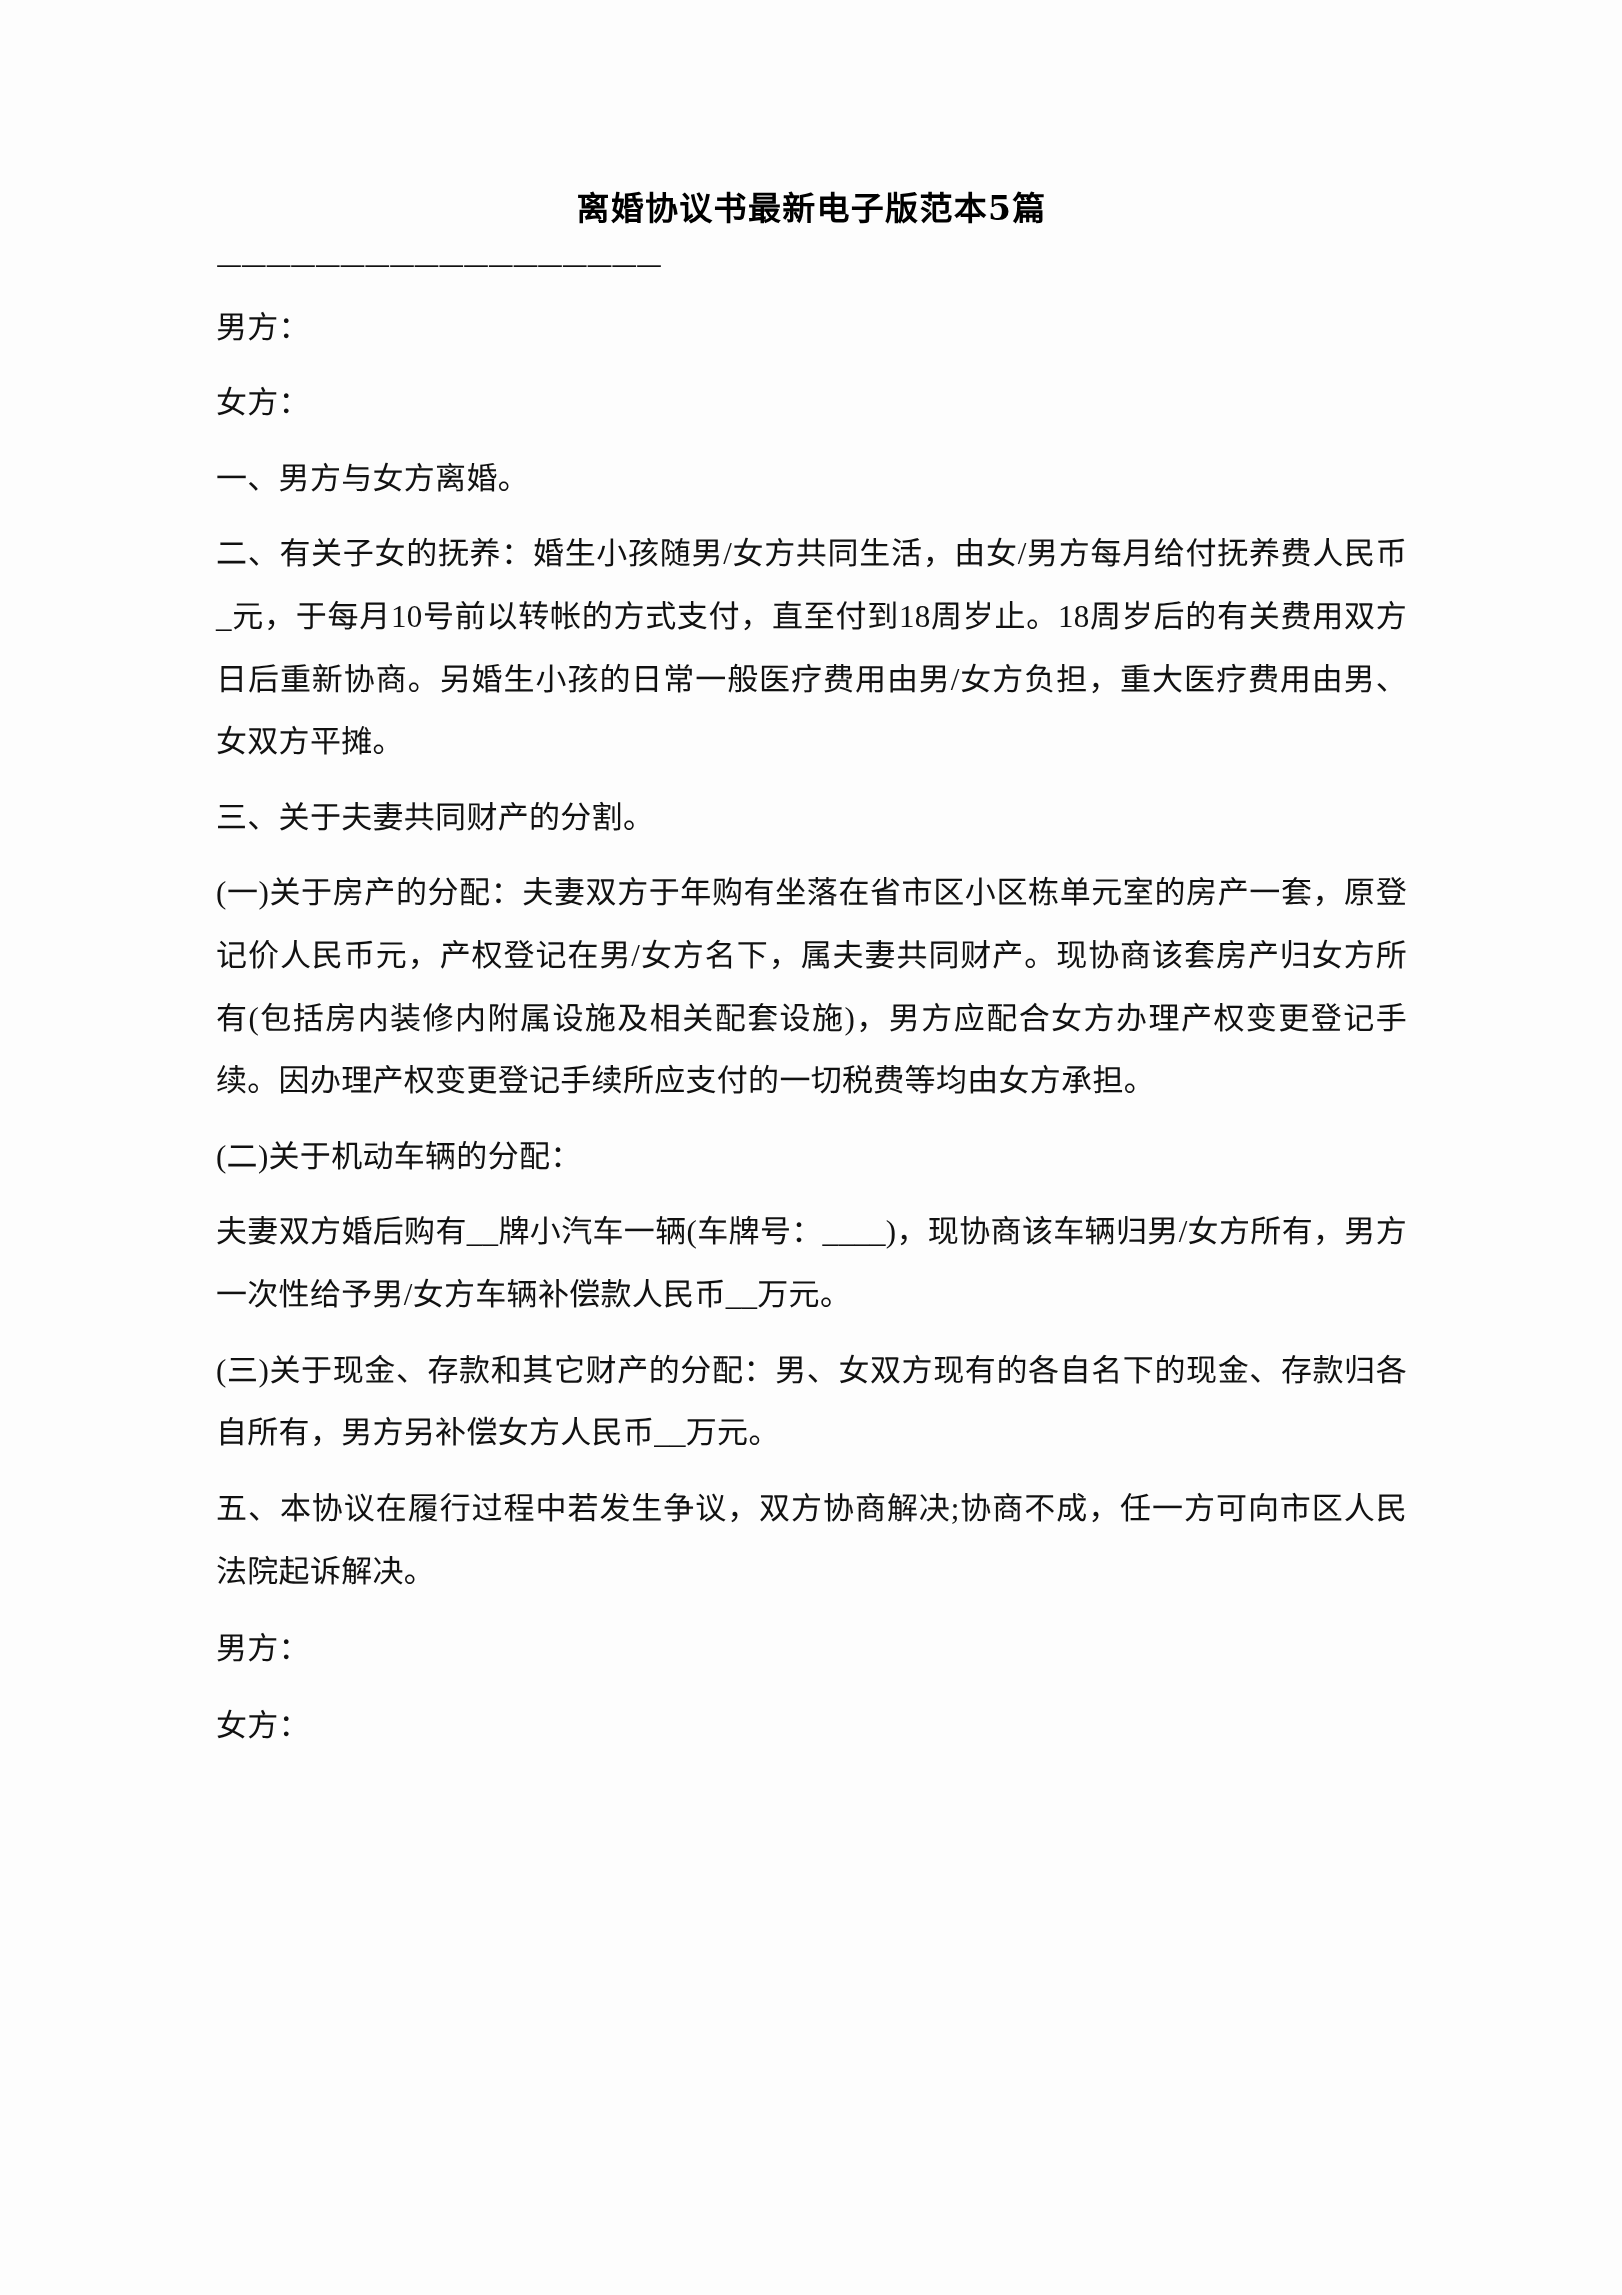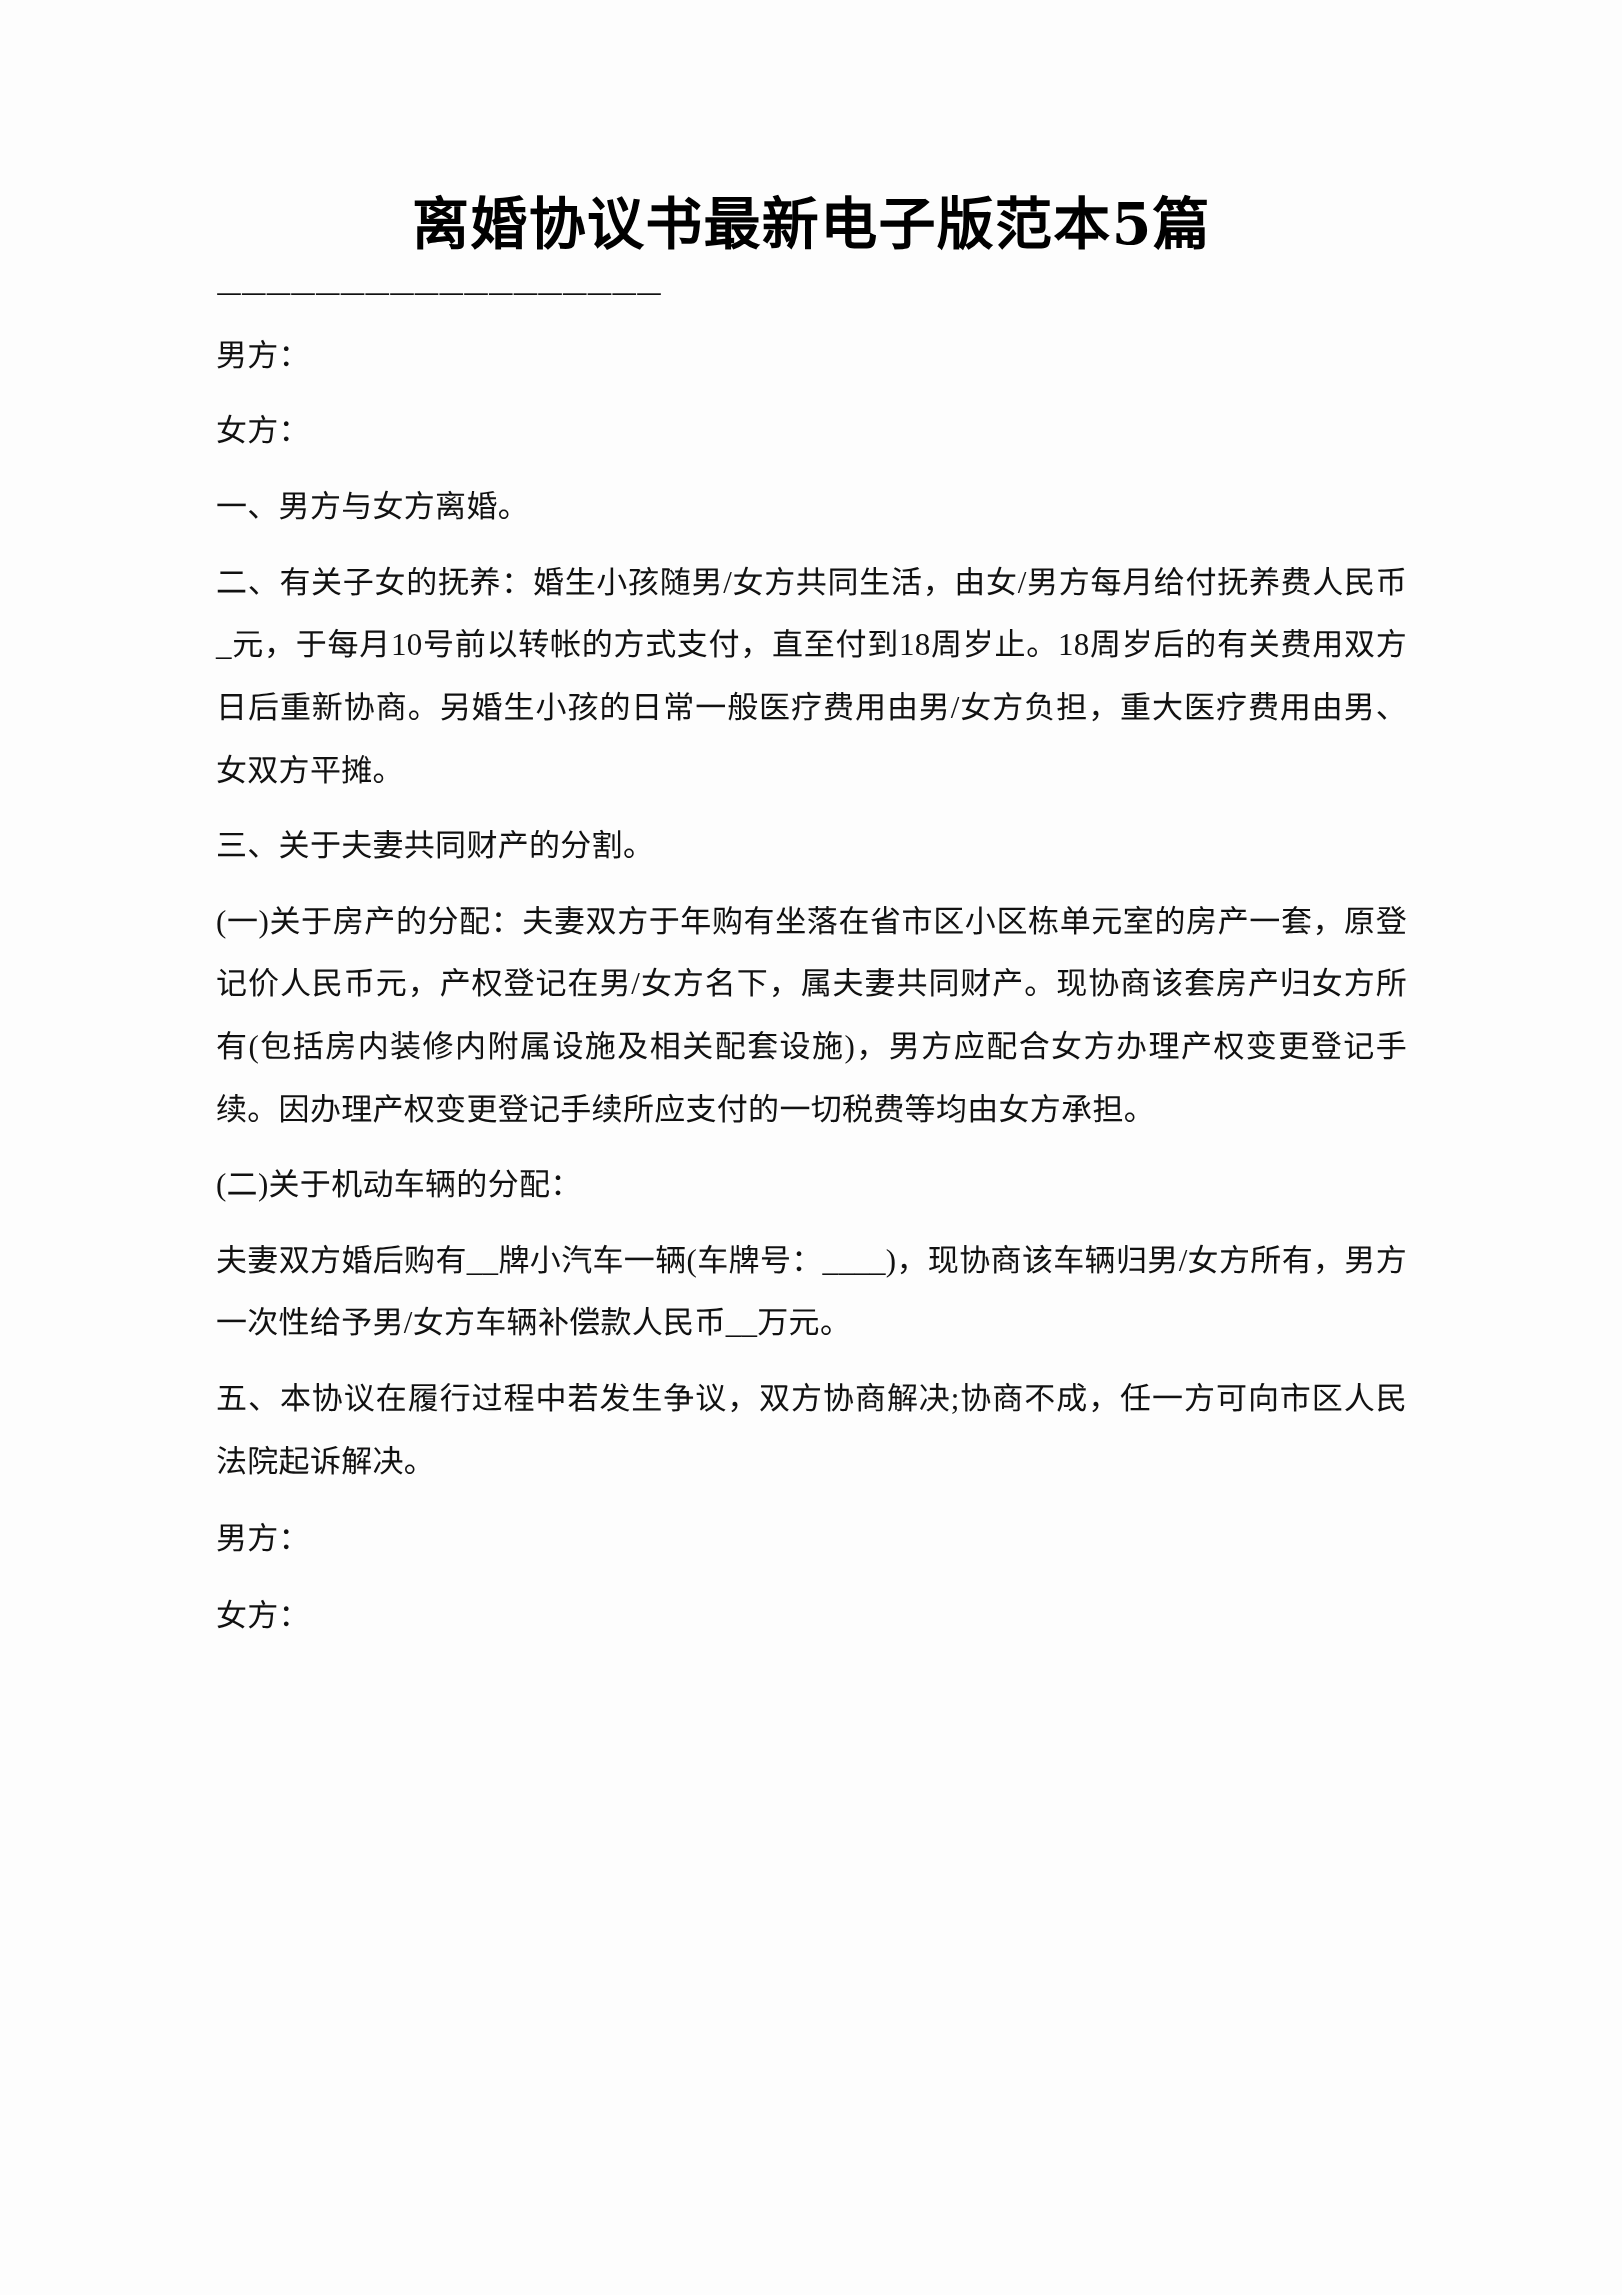--- a/index.html
+++ b/index.html
@@ -19,21 +19,21 @@
     font-family: "DejaVu Serif", "Liberation Serif", serif;
     color: #101010;
     overflow: hidden;
   }
 
   .doc-title {
     margin: 92px 0 0 0;
     text-align: center;
     font-family: "DejaVu Serif", "Liberation Serif", serif;
     font-weight: 700;
-    font-size: 57px;
+    font-size: 33px;
     line-height: 1.18;
     letter-spacing: 1.3px;
     color: #000000;
   }
 
   .rule-row {
     margin: 22px 0 0 0;
     font-size: 26px;
     line-height: 1.0;
     letter-spacing: -1.3px;
@@ -97,20 +97,21 @@
     <p class="para">二、有关子女的抚养：婚生小孩随男/女方共同生活，由女/男方每月给付抚养费人民币_元，于每月10号前以转帐的方式支付，直至付到18周岁止。18周岁后的有关费用双方日后重新协商。另婚生小孩的日常一般医疗费用由男/女方负担，重大医疗费用由男、女双方平摊。</p>
 
     <p class="para short">三、关于夫妻共同财产的分割。</p>
 
     <p class="para">(一)关于房产的分配：夫妻双方于年购有坐落在省市区小区栋单元室的房产一套，原登记价人民币元，产权登记在男/女方名下，属夫妻共同财产。现协商该套房产归女方所有(包括房内装修内附属设施及相关配套设施)，男方应配合女方办理产权变更登记手续。因办理产权变更登记手续所应支付的一切税费等均由女方承担。</p>
 
     <p class="para short">(二)关于机动车辆的分配：</p>
 
     <p class="para">夫妻双方婚后购有__牌小汽车一辆(车牌号：____)，现协商该车辆归男/女方所有，男方一次性给予男/女方车辆补偿款人民币__万元。</p>
 
+    <p class="para">(三)关于现金、存款和其它财产的分配：男、女双方现有的各自名下的现金、存款归各自所有，男方另补偿女方人民币__万元。</p>
 
 
     <p class="para">五、本协议在履行过程中若发生争议，双方协商解决;协商不成，任一方可向市区人民法院起诉解决。</p>
 
 
     <div class="sig">男方：</div>
 
     <div class="sig">女方：</div>
 
   </div>

